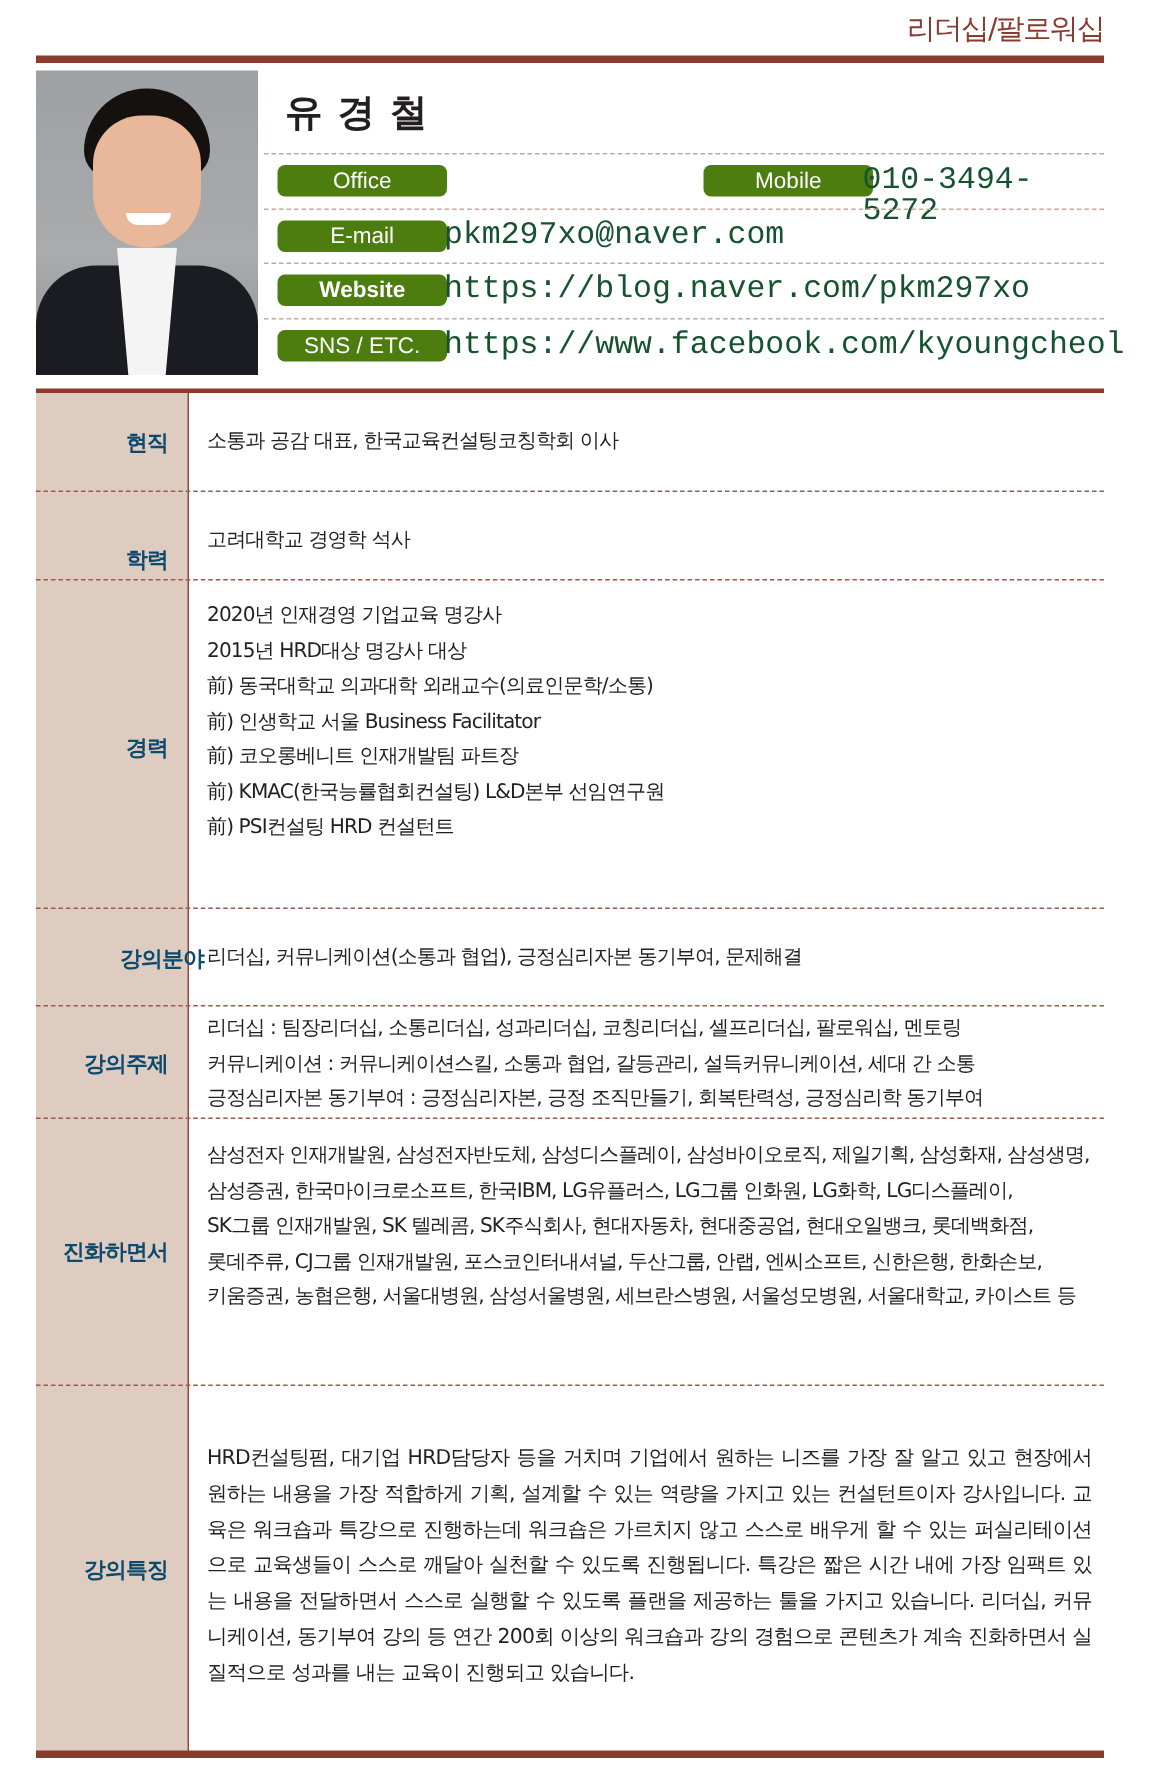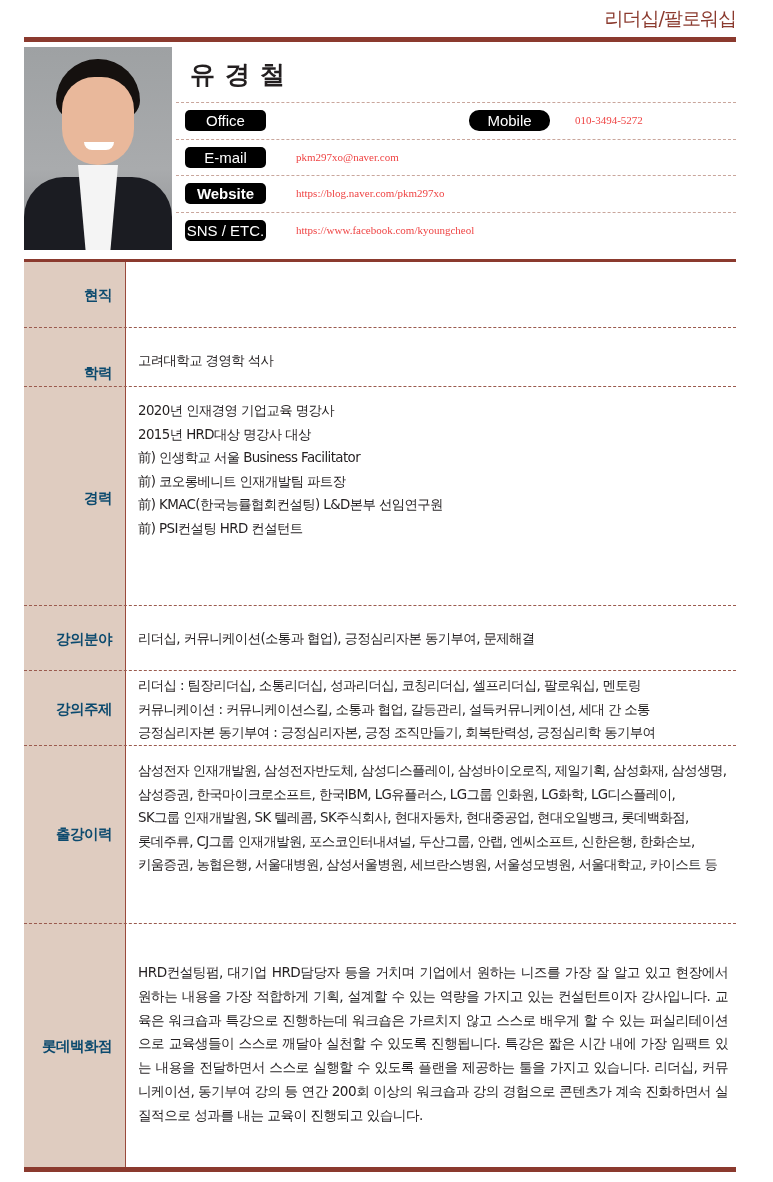--- a/index.html
+++ b/index.html
@@ -7,22 +7,22 @@
     .category { position: absolute; right: 37px; top: 6px; font-size: 19px; color: #8b3a2e; letter-spacing: -1px; }
     .rule-top { position: absolute; left: 24px; top: 37px; width: 712px; height: 5px; background: #8b3a2e; }
     .photo { position: absolute; left: 24px; top: 47px; width: 148px; height: 203px; background: linear-gradient(180deg,#9ea1a3 0%,#a9abad 60%,#8e9093 100%); overflow: hidden; }
     .photo .hair { position:absolute; left:32px; top:12px; width:84px; height:60px; background:#15110f; border-radius:45px 45px 20px 20px; }
     .photo .face { position:absolute; left:38px; top:30px; width:72px; height:88px; background:#e9b89b; border-radius:36px 36px 40px 40px; }
     .photo .smile { position:absolute; left:60px; top:95px; width:30px; height:8px; background:#fff; border-radius:0 0 15px 15px; }
     .photo .suit { position:absolute; left:0; top:130px; width:148px; height:80px; background:#1b1c22; border-radius:40px 40px 0 0; }
     .photo .shirt { position:absolute; left:54px; top:118px; width:40px; height:90px; background:#f4f4f4; clip-path: polygon(0 0,100% 0,80% 100%,20% 100%); }
     .name { position: absolute; left: 190px; top: 58px; font-size: 25px; font-weight: bold; letter-spacing: 10px; color: #231f20; }
     .info-row { position: absolute; left: 176px; width: 560px; height: 36px; border-top: 1px dashed #c9a69c; }
-    .badge { position: absolute; top: 7px; height: 21px; width: 81px; background: #000000; border-radius: 5px; color: #ffffff; font-family: "Liberation Sans", sans-serif; font-size: 15px; line-height: 21px; text-align: center; }
-    .info-val { position: absolute; top: 7px; font-family: Liberation Serif, serif; font-size: 11px; line-height: 21px; color: #ef4444; }
+    .badge { position: absolute; top: 7px; height: 21px; width: 113px; background: #4d7c0f; border-radius: 5px; color: #ffffff; font-family: "Liberation Sans", sans-serif; font-size: 15px; line-height: 21px; text-align: center; }
+    .info-val { position: absolute; top: 7px; font-family: Liberation Mono, monospace; font-size: 21px; line-height: 21px; color: #14532d; }
     .rule-mid { position: absolute; left: 24px; top: 259px; width: 712px; height: 3px; background: #8b3a2e; }
     .label-col { position: absolute; left: 24px; top: 262px; width: 101px; height: 906px; background: #dfccc0; border-right: 1px solid #9a4a3c; }
     .row { position: absolute; left: 24px; width: 712px; }
     .row .sep { position: absolute; left: 0; top: 0; width: 712px; height: 0; border-top: 1px dashed #9a5a4e; }
     .row .lbl { position: absolute; left: 0; width: 88px; text-align: right; font-size: 14.5px; font-weight: bold; color: #0c4a6e; letter-spacing: -0.5px; }
     .row .val { position: absolute; left: 114px; width: 590px; font-size: 13.4px; line-height: 23.5px; color: #231f20; letter-spacing: -0.6px; }
     .row .val div { white-space: nowrap; }
     .row .para { white-space: normal; text-align: justify; line-height: 23.8px; letter-spacing: -0.5px; font-size: 13.6px; }
     .rule-bot { position: absolute; left: 24px; top: 1167px; width: 712px; height: 5px; background: #8b3a2e; }
   </style>
@@ -38,93 +38,97 @@
   <div class="hair"></div>
   <div class="face"></div>
   <div class="smile"></div>
 </div>
 
 <div class="name">유경철</div>
 
 <div class="info-row" style="top:102px;">
   <div class="badge" style="left:9px;">Office</div>
   <div class="info-val" style="left:112px;"></div>
-  <div class="badge" style="left:293px;border-radius:10px;">Mobile</div>
+  <div class="badge" style="left:293px;">Mobile</div>
   <div class="info-val" style="left:399px;">010-3494-5272</div>
 </div>
 <div class="info-row" style="top:139px;">
   <div class="badge" style="left:9px;">E-mail</div>
   <div class="info-val" style="left:120px;">pkm297xo@naver.com</div>
 </div>
 <div class="info-row" style="top:175px;">
   <div class="badge" style="left:9px;font-weight:bold;">Website</div>
   <div class="info-val" style="left:120px;">https://blog.naver.com/pkm297xo</div>
 </div>
 <div class="info-row" style="top:212px;">
   <div class="badge" style="left:9px;">SNS / ETC.</div>
   <div class="info-val" style="left:120px;">https://www.facebook.com/kyoungcheol</div>
 </div>
 
 <div class="rule-mid"></div>
 <div class="label-col"></div>
 
 <div class="row" style="top:262px;height:65px;">
   <div class="lbl" style="top:24px;">현직</div>
+  <div class="val" style="top:21px;">
+    <div>소통과 공감 대표, 한국교육컨설팅코칭학회 이사</div>
+  </div>
 </div>
 
 <div class="row" style="top:327px;height:59px;">
   <div class="sep"></div>
   <div class="lbl" style="top:37px;">학력</div>
   <div class="val" style="top:22px;">
     <div>고려대학교 경영학 석사</div>
   </div>
 </div>
 
 <div class="row" style="top:386px;height:219px;">
   <div class="sep"></div>
   <div class="lbl" style="top:103px;">경력</div>
   <div class="val" style="top:13px;">
     <div>2020년 인재경영 기업교육 명강사</div>
     <div>2015년 HRD대상 명강사 대상</div>
+    <div>前) 동국대학교 의과대학 외래교수(의료인문학/소통)</div>
     <div>前) 인생학교 서울 Business Facilitator</div>
     <div>前) 코오롱베니트 인재개발팀 파트장</div>
     <div>前) KMAC(한국능률협회컨설팅) L&amp;D본부 선임연구원</div>
     <div>前) PSI컨설팅 HRD 컨설턴트</div>
   </div>
 </div>
 
 <div class="row" style="top:605px;height:65px;">
   <div class="sep"></div>
-  <div class="lbl" style="top:25px;">강의분야</div>
+  <div class="lbl" style="top:25px;padding-left:24px;">강의분야</div>
   <div class="val" style="top:22px;">
     <div>리더십, 커뮤니케이션(소통과 협업), 긍정심리자본 동기부여, 문제해결</div>
   </div>
 </div>
 
 <div class="row" style="top:670px;height:75px;">
   <div class="sep"></div>
   <div class="lbl" style="top:30px;">강의주제</div>
   <div class="val" style="top:4px;">
     <div>리더십 : 팀장리더십, 소통리더십, 성과리더십, 코칭리더십, 셀프리더십, 팔로워십, 멘토링</div>
     <div>커뮤니케이션 : 커뮤니케이션스킬, 소통과 협업, 갈등관리, 설득커뮤니케이션, 세대 간 소통</div>
     <div>긍정심리자본 동기부여 : 긍정심리자본, 긍정 조직만들기, 회복탄력성, 긍정심리학 동기부여</div>
   </div>
 </div>
 
 <div class="row" style="top:745px;height:178px;">
   <div class="sep"></div>
-  <div class="lbl" style="top:80px;">출강이력</div>
+  <div class="lbl" style="top:80px;">진화하면서</div>
   <div class="val" style="top:14px;">
     <div>삼성전자 인재개발원, 삼성전자반도체, 삼성디스플레이, 삼성바이오로직, 제일기획, 삼성화재, 삼성생명,</div>
     <div>삼성증권, 한국마이크로소프트, 한국IBM, LG유플러스, LG그룹 인화원, LG화학, LG디스플레이,</div>
     <div>SK그룹 인재개발원, SK 텔레콤, SK주식회사,  현대자동차, 현대중공업, 현대오일뱅크, 롯데백화점,</div>
     <div>롯데주류, CJ그룹 인재개발원, 포스코인터내셔널, 두산그룹, 안랩, 엔씨소프트, 신한은행, 한화손보,</div>
     <div>키움증권, 농협은행, 서울대병원, 삼성서울병원, 세브란스병원, 서울성모병원, 서울대학교, 카이스트 등</div>
   </div>
 </div>
 
 <div class="row" style="top:923px;height:245px;">
   <div class="sep"></div>
-  <div class="lbl" style="top:114px;">롯데백화점</div>
+  <div class="lbl" style="top:114px;">강의특징</div>
   <div class="val para" style="top:38px;">HRD컨설팅펌, 대기업 HRD담당자 등을 거치며 기업에서 원하는 니즈를 가장 잘 알고 있고 현장에서 원하는 내용을 가장 적합하게 기획, 설계할 수 있는 역량을 가지고 있는 컨설턴트이자 강사입니다. 교육은 워크숍과 특강으로 진행하는데 워크숍은 가르치지 않고 스스로 배우게 할 수 있는 퍼실리테이션으로 교육생들이 스스로 깨달아 실천할 수 있도록 진행됩니다. 특강은 짧은 시간 내에 가장 임팩트 있는 내용을 전달하면서 스스로 실행할 수 있도록 플랜을 제공하는 툴을 가지고 있습니다. 리더십, 커뮤니케이션, 동기부여 강의 등 연간 200회 이상의 워크숍과 강의 경험으로 콘텐츠가 계속 진화하면서 실질적으로 성과를 내는 교육이 진행되고 있습니다.</div>
 </div>
 
 <div class="rule-bot"></div>
 
 </body></html>

